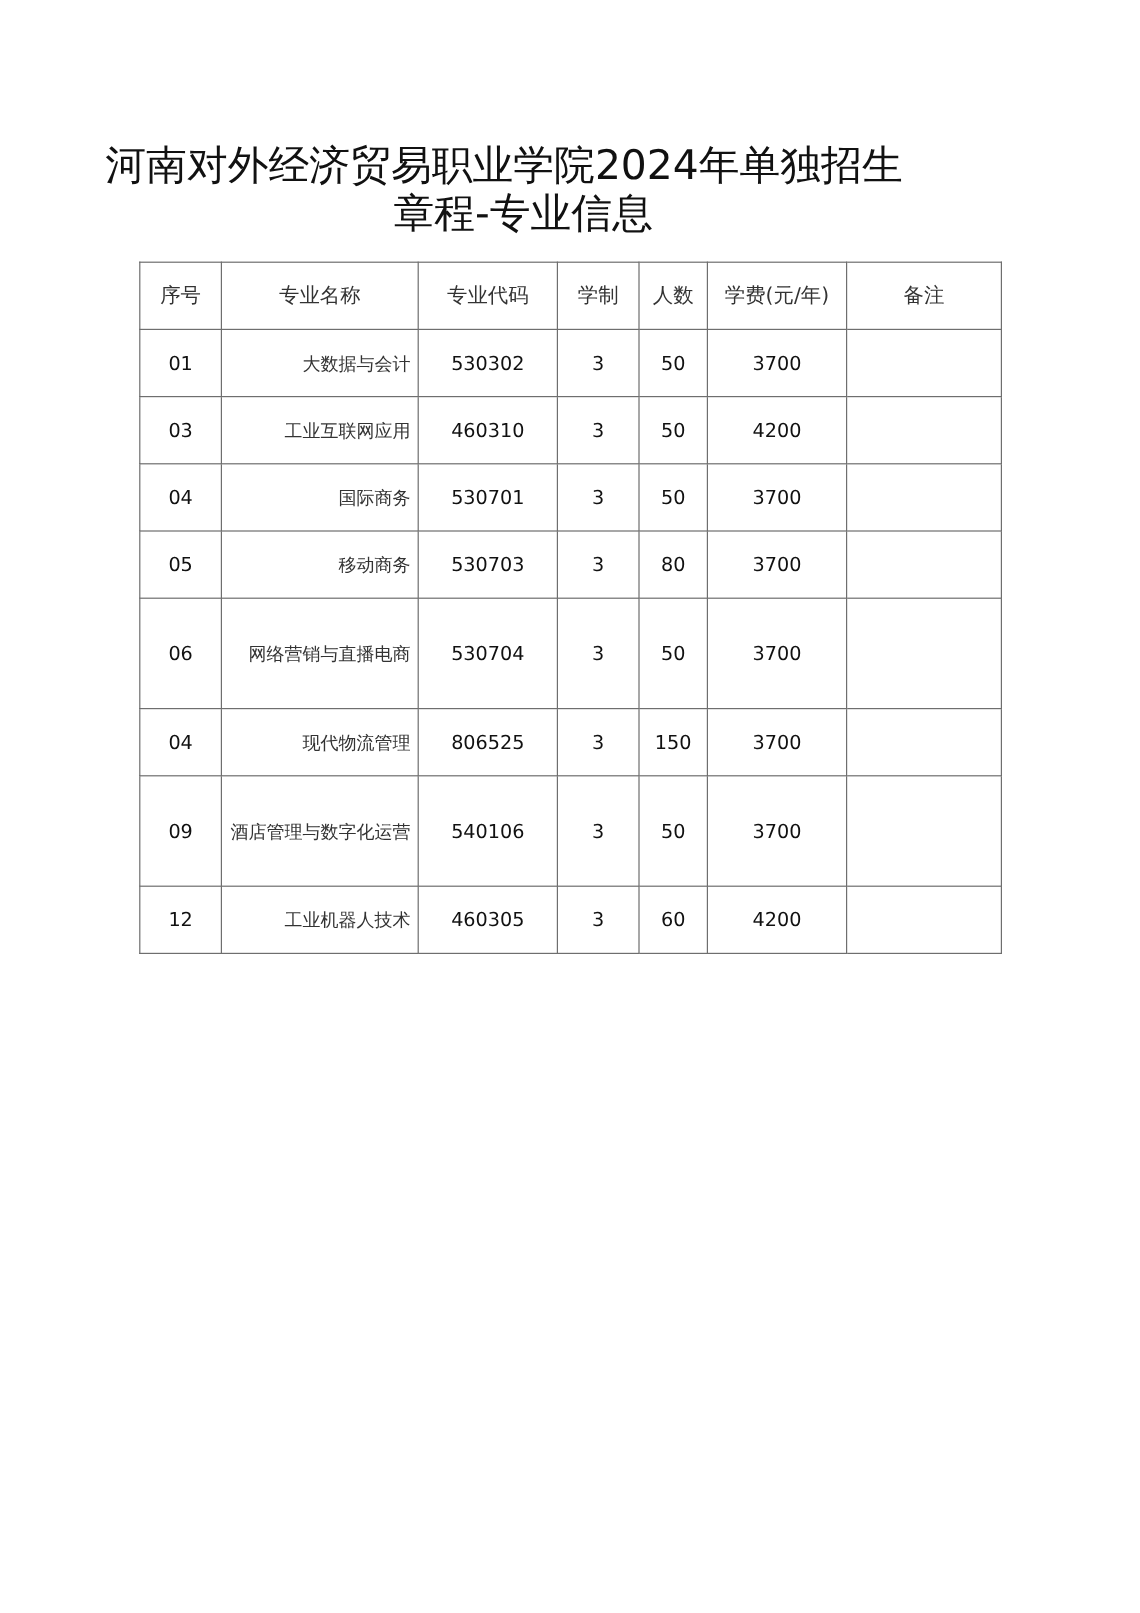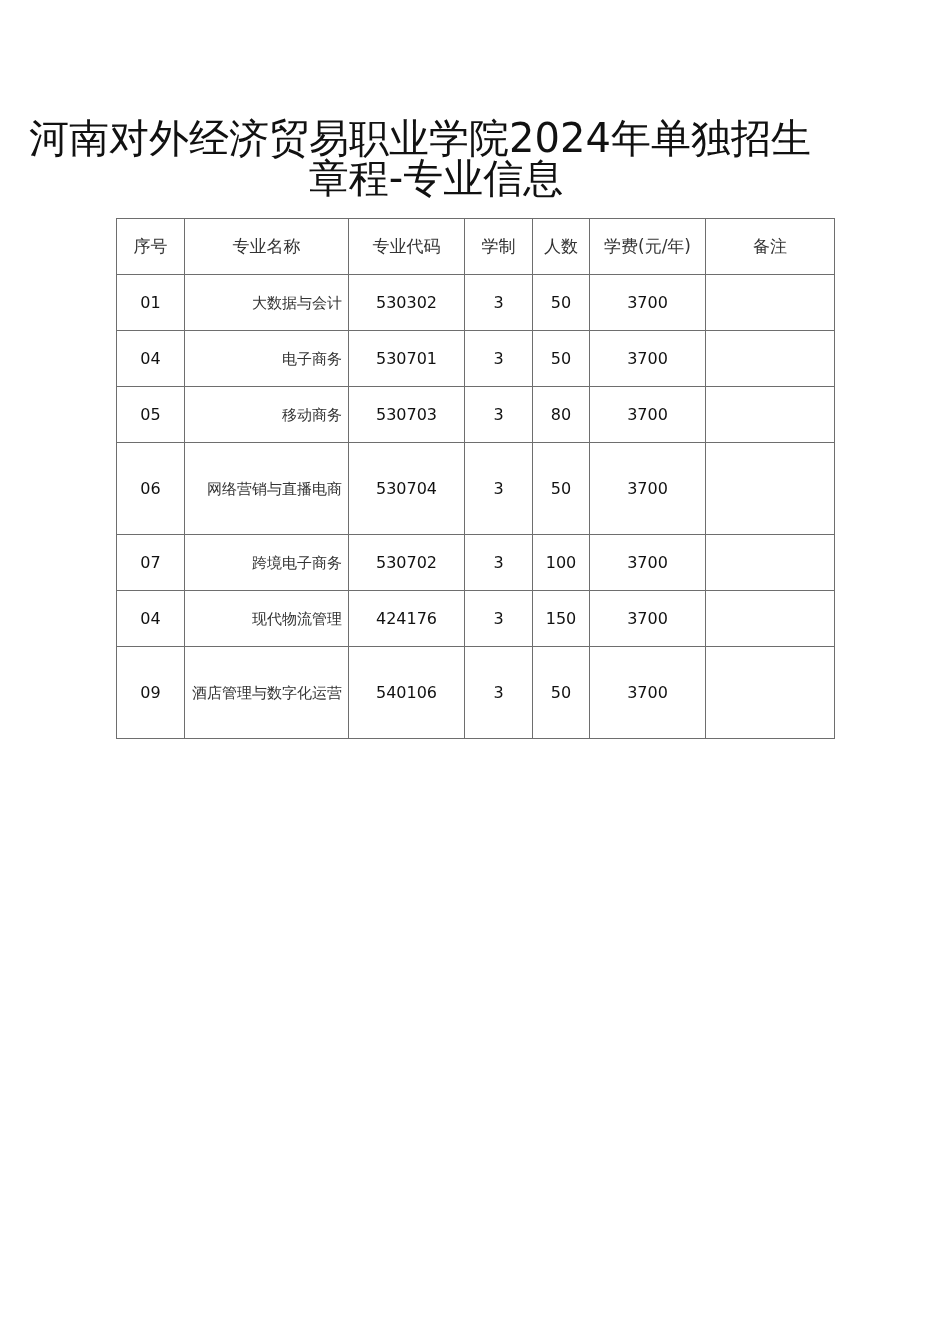--- a/index.html
+++ b/index.html
@@ -14,21 +14,21 @@
       font-family: "DejaVu Sans", "Liberation Sans", sans-serif;
       color: #111111;
       overflow: hidden;
     }
     .title {
       position: absolute;
       left: 0;
       width: 840px;
       top: 118px;
       text-align: center;
-      font-size: 40px;
+      font-size: 34px;
       line-height: 40px;
       font-weight: normal;
       margin: 0;
       color: #111;
     }
     .title .line2 { display: block; padding-left: 32px; }
     table.majors {
       position: absolute;
       left: 116px;
       top: 218px;
@@ -101,22 +101,31 @@
     <tr>
       <td>01</td>
       <td class="name">大数据与会计</td>
       <td>530302</td>
       <td>3</td>
       <td>50</td>
       <td>3700</td>
       <td></td>
     </tr>
     <tr>
+      <td>03</td>
+      <td class="name">工业互联网应用</td>
+      <td>460310</td>
+      <td>3</td>
+      <td>50</td>
+      <td>4200</td>
+      <td></td>
+    </tr>
+    <tr>
       <td>04</td>
-      <td class="name">电子商务</td>
+      <td class="name">国际商务</td>
       <td>530701</td>
       <td>3</td>
       <td>50</td>
       <td>3700</td>
       <td></td>
     </tr>
     <tr>
       <td>05</td>
       <td class="name">移动商务</td>
       <td>530703</td>
@@ -128,40 +137,40 @@
     <tr class="tall">
       <td>06</td>
       <td class="name">网络营销与直播电商</td>
       <td>530704</td>
       <td>3</td>
       <td>50</td>
       <td>3700</td>
       <td></td>
     </tr>
     <tr>
-      <td>07</td>
-      <td class="name">跨境电子商务</td>
-      <td>530702</td>
-      <td>3</td>
-      <td>100</td>
-      <td>3700</td>
-      <td></td>
-    </tr>
-    <tr>
       <td>04</td>
       <td class="name">现代物流管理</td>
-      <td>424176</td>
+      <td>806525</td>
       <td>3</td>
       <td>150</td>
       <td>3700</td>
       <td></td>
     </tr>
     <tr class="tall">
       <td>09</td>
       <td class="name">酒店管理与数字化运营</td>
       <td>540106</td>
       <td>3</td>
       <td>50</td>
       <td>3700</td>
       <td></td>
     </tr>
+    <tr>
+      <td>12</td>
+      <td class="name">工业机器人技术</td>
+      <td>460305</td>
+      <td>3</td>
+      <td>60</td>
+      <td>4200</td>
+      <td></td>
+    </tr>
   </tbody>
 </table>
 
 </body></html>

